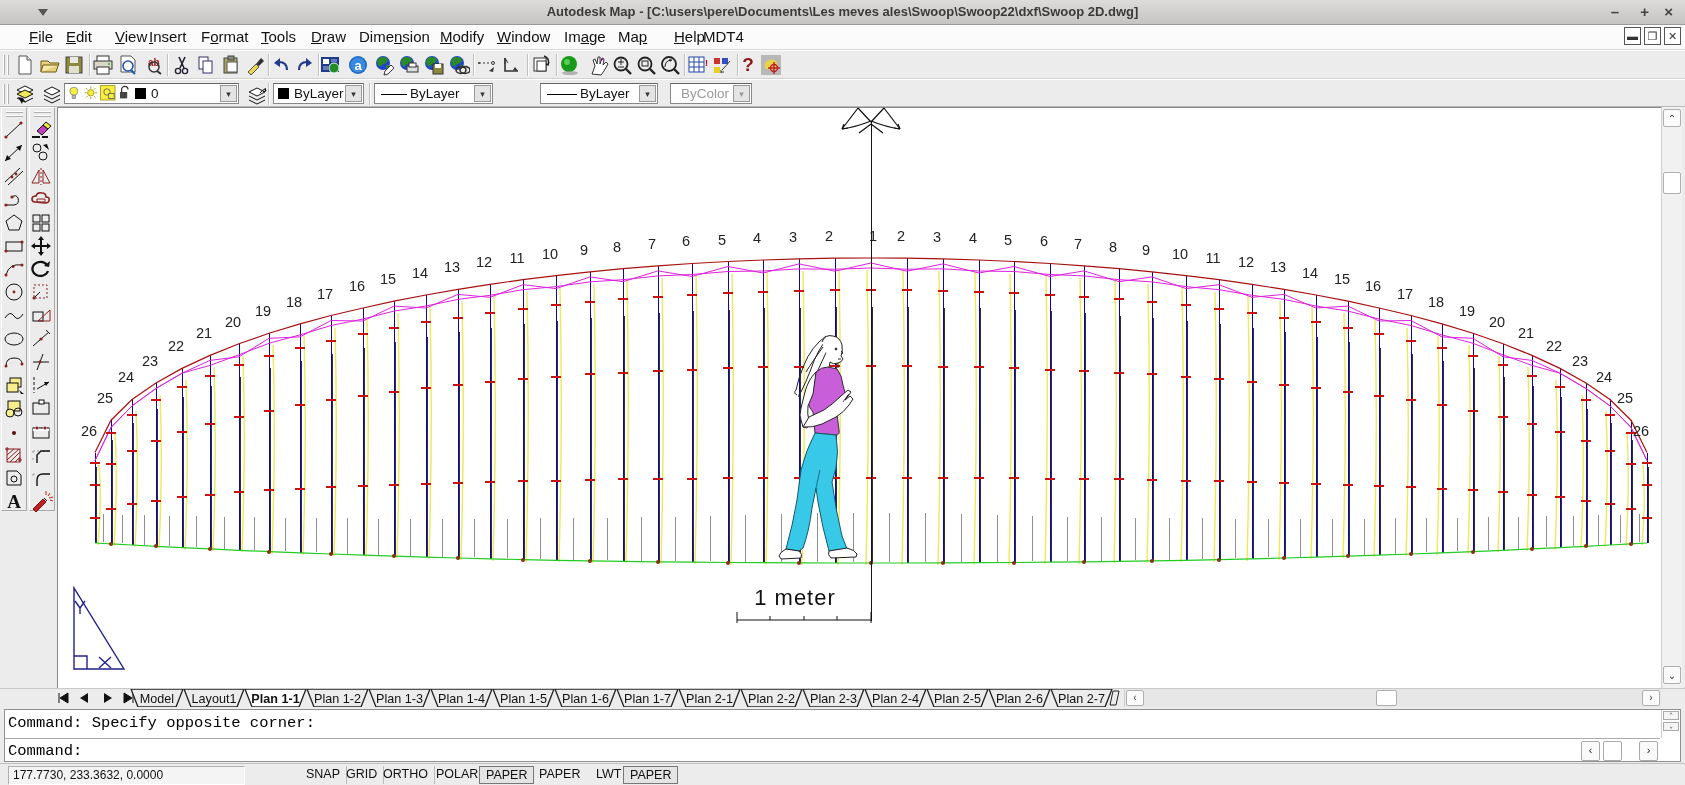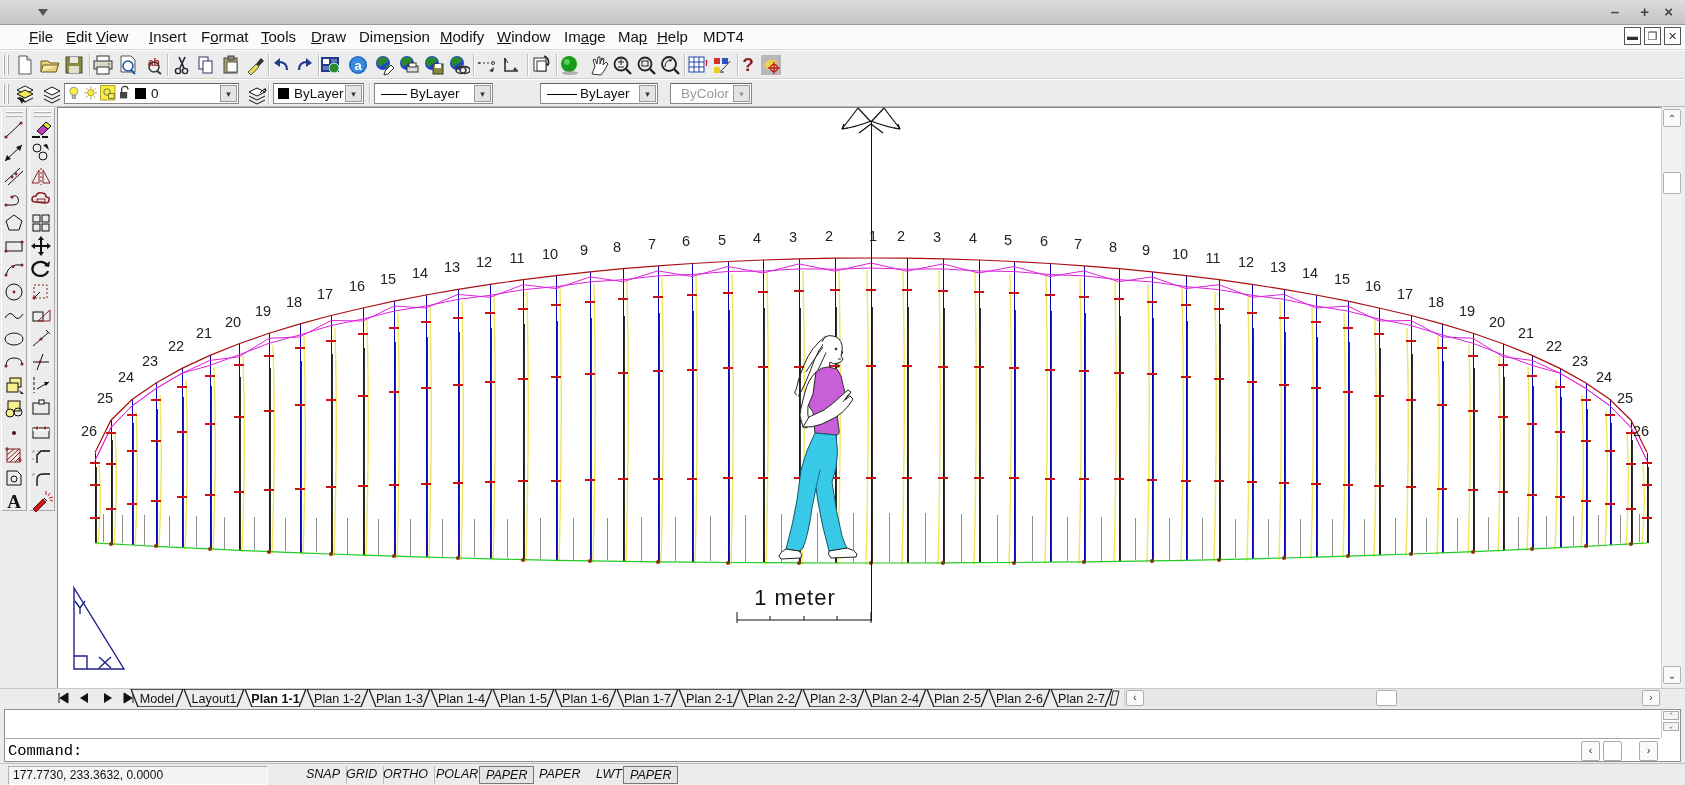--- a/index.html
+++ b/index.html
@@ -38,45 +38,46 @@
 .hsbtn { position:absolute; top:1px; width:18px; height:16px; background:#fafafa; border:1px solid #b0b0b0; border-radius:2px; color:#333; font-size:10px; text-align:center; line-height:14px; }
 #cmd { left:0; top:707px; width:1685px; height:56px; background:#ececec; }
 #cmdbox { position:absolute; left:4px; top:2px; right:4px; bottom:1px; background:#fff; border:1px solid #909090; font-family:"Liberation Mono",monospace; font-size:15.5px; color:#000; }
 #cmdbox .l1 { position:absolute; left:3px; top:4px; }
 #cmdbox .l2 { position:absolute; left:3px; top:32px; }
 #cmdbox .sep { position:absolute; left:0; right:20px; top:28px; border-top:1px solid #aaa; }
 #cmdvsb { position:absolute; right:0; top:0; width:19px; height:28px; border-left:1px solid #ccc; }
 .cvb { position:absolute; right:1px; width:16px; height:9px; background:#f4f4f4; border:1px solid #aaa; font-size:6px; line-height:8px; text-align:center; color:#333; }
 .chb { position:absolute; top:31px; width:19px; height:20px; background:#fafafa; border:1px solid #aaa; border-radius:2px; font-size:11px; text-align:center; line-height:18px; color:#333; }
 #status { left:0; top:763px; width:1685px; height:22px; background:#ececec; border-top:1px solid #c0c0c0; font-size:12.5px; color:#111; }
-#coord { position:absolute; left:8px; top:2px; width:260px; height:18px; background:#f4f4f4; border:1px solid #b0b0b0; border-right-color:#fff; border-bottom-color:#fff; padding:1px 0 16px 4px; font-size:12px; }
-.stb { position:absolute; top:2px; height:18px; padding:1px 6px 0 6px; border-right:1px solid #bbb;font-style:italic; }
+#coord { position:absolute; left:8px; top:2px; width:237px; height:18px; background:#f4f4f4; border:1px solid #b0b0b0; border-right-color:#fff; border-bottom-color:#fff; padding:1px 0 16px 4px; font-size:12px; }
+.stb { position:absolute; top:2px; height:18px; padding:1px 6px 0 6px; border-right:1px solid #bbb; }
 .stbon { border:1px solid #777; background:#e4e4e4; }
 </style></head>
 <body>
 <div class="abs" id="title">
     <div class="tri"></div>
+    <div class="t">Autodesk Map - [C:\users\pere\Documents\Les meves ales\Swoop\Swoop22\dxf\Swoop 2D.dwg]</div>
 <div class="wb" style="right:66px">–</div>
     <div class="wb" style="right:36px">+</div>
     <div class="wb" style="right:12px">×</div>
   </div>
 <div class="abs" id="menu">
 <span class="mi" style="left:29px"><u>F</u>ile</span>
 <span class="mi" style="left:66px"><u>E</u>dit</span>
-<span class="mi" style="left:96px"><u>V</u>iew</span>
+<span class="mi" style="left:115px"><u>V</u>iew</span>
 <span class="mi" style="left:149px"><u>I</u>nsert</span>
 <span class="mi" style="left:201px">F<u>o</u>rmat</span>
 <span class="mi" style="left:261px"><u>T</u>ools</span>
 <span class="mi" style="left:311px"><u>D</u>raw</span>
 <span class="mi" style="left:359px">Dime<u>n</u>sion</span>
 <span class="mi" style="left:440px"><u>M</u>odify</span>
 <span class="mi" style="left:497px"><u>W</u>indow</span>
 <span class="mi" style="left:564px">Im<u>a</u>ge</span>
 <span class="mi" style="left:618px">Ma<u>p</u></span>
-<span class="mi" style="left:657px"><u>H</u>elp</span>
+<span class="mi" style="left:674px"><u>H</u>elp</span>
 <span class="mi" style="left:703px">MDT4</span>
 <span class="mdibtn" style="right:44px">▬</span>
     <span class="mdibtn" style="right:24px">❐</span>
     <span class="mdibtn" style="right:4px">✕</span>
 </div>
 <div class="abs tbrow" id="tb1">
     <div class="grip" style="left:3px"></div>
     <div class="grip" style="left:7px"></div>
     <div class="ti" style="left:14px"><svg width="22" height="22" viewBox="0 0 22 22">
         <path d="M5,2 h8 l4,4 v14 h-12 z" fill="#fff" stroke="#555"></path>
@@ -1059,20 +1060,21 @@
         <text x="1081.5" y="13.5" font-size="12.6" fill="#111" text-anchor="middle">Plan 2-7</text>
         <path d="M1113,2 L1119,2 L1116,16 L1110,16 Z" fill="#ececec" stroke="#222"></path>
       </svg></div>
   <div style="position:absolute;left:1124px;top:0;width:537px;height:18px;background:#e7e7e7;border-left:1px solid #d0d0d0"></div>
   <div class="hsbtn" style="left:1126px">‹</div>
   <div class="hsbtn" style="left:1376px;width:21px;background:#fff"></div>
   <div class="hsbtn" style="left:1642px">›</div>
 </div>
 <div class="abs" id="cmd">
   <div id="cmdbox">
+    <div class="l1">Command: Specify opposite corner:</div>
     <div class="sep"></div>
     <div class="l2">Command:</div>
     <div id="cmdvsb">
         <div class="cvb" style="top:1px">⌃</div>
         <div class="cvb" style="top:12px">⌄</div>
       </div>
     <div class="chb" style="right:80px">‹</div>
     <div class="chb" style="right:58px;background:#fff"></div>
     <div class="chb" style="right:22px">›</div>
   </div>

